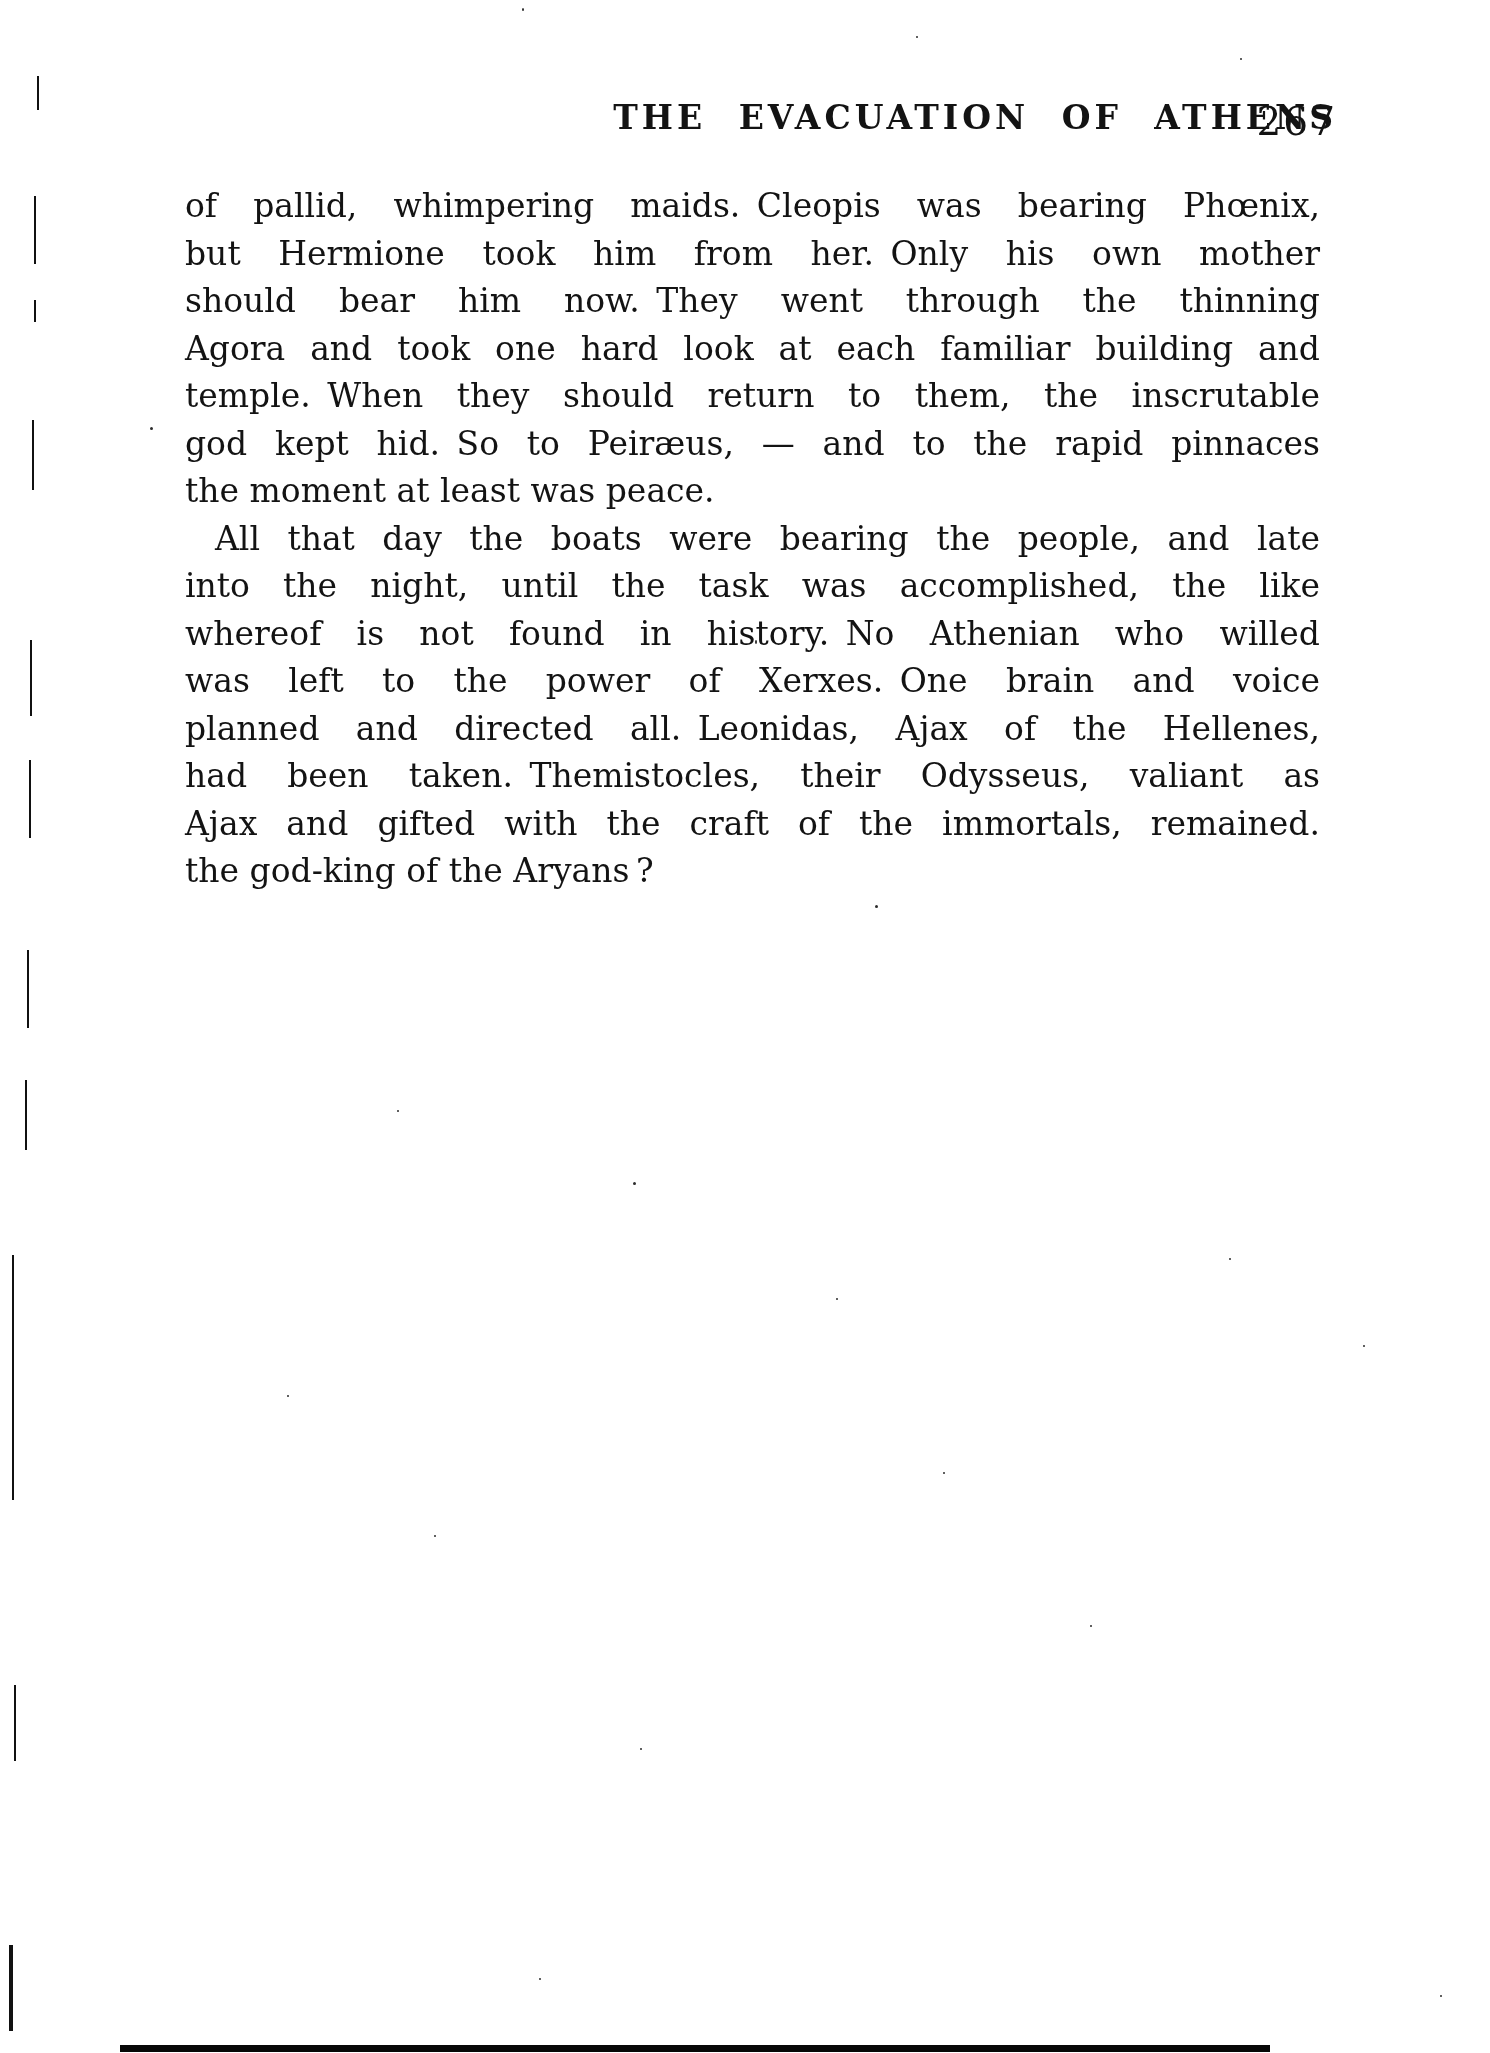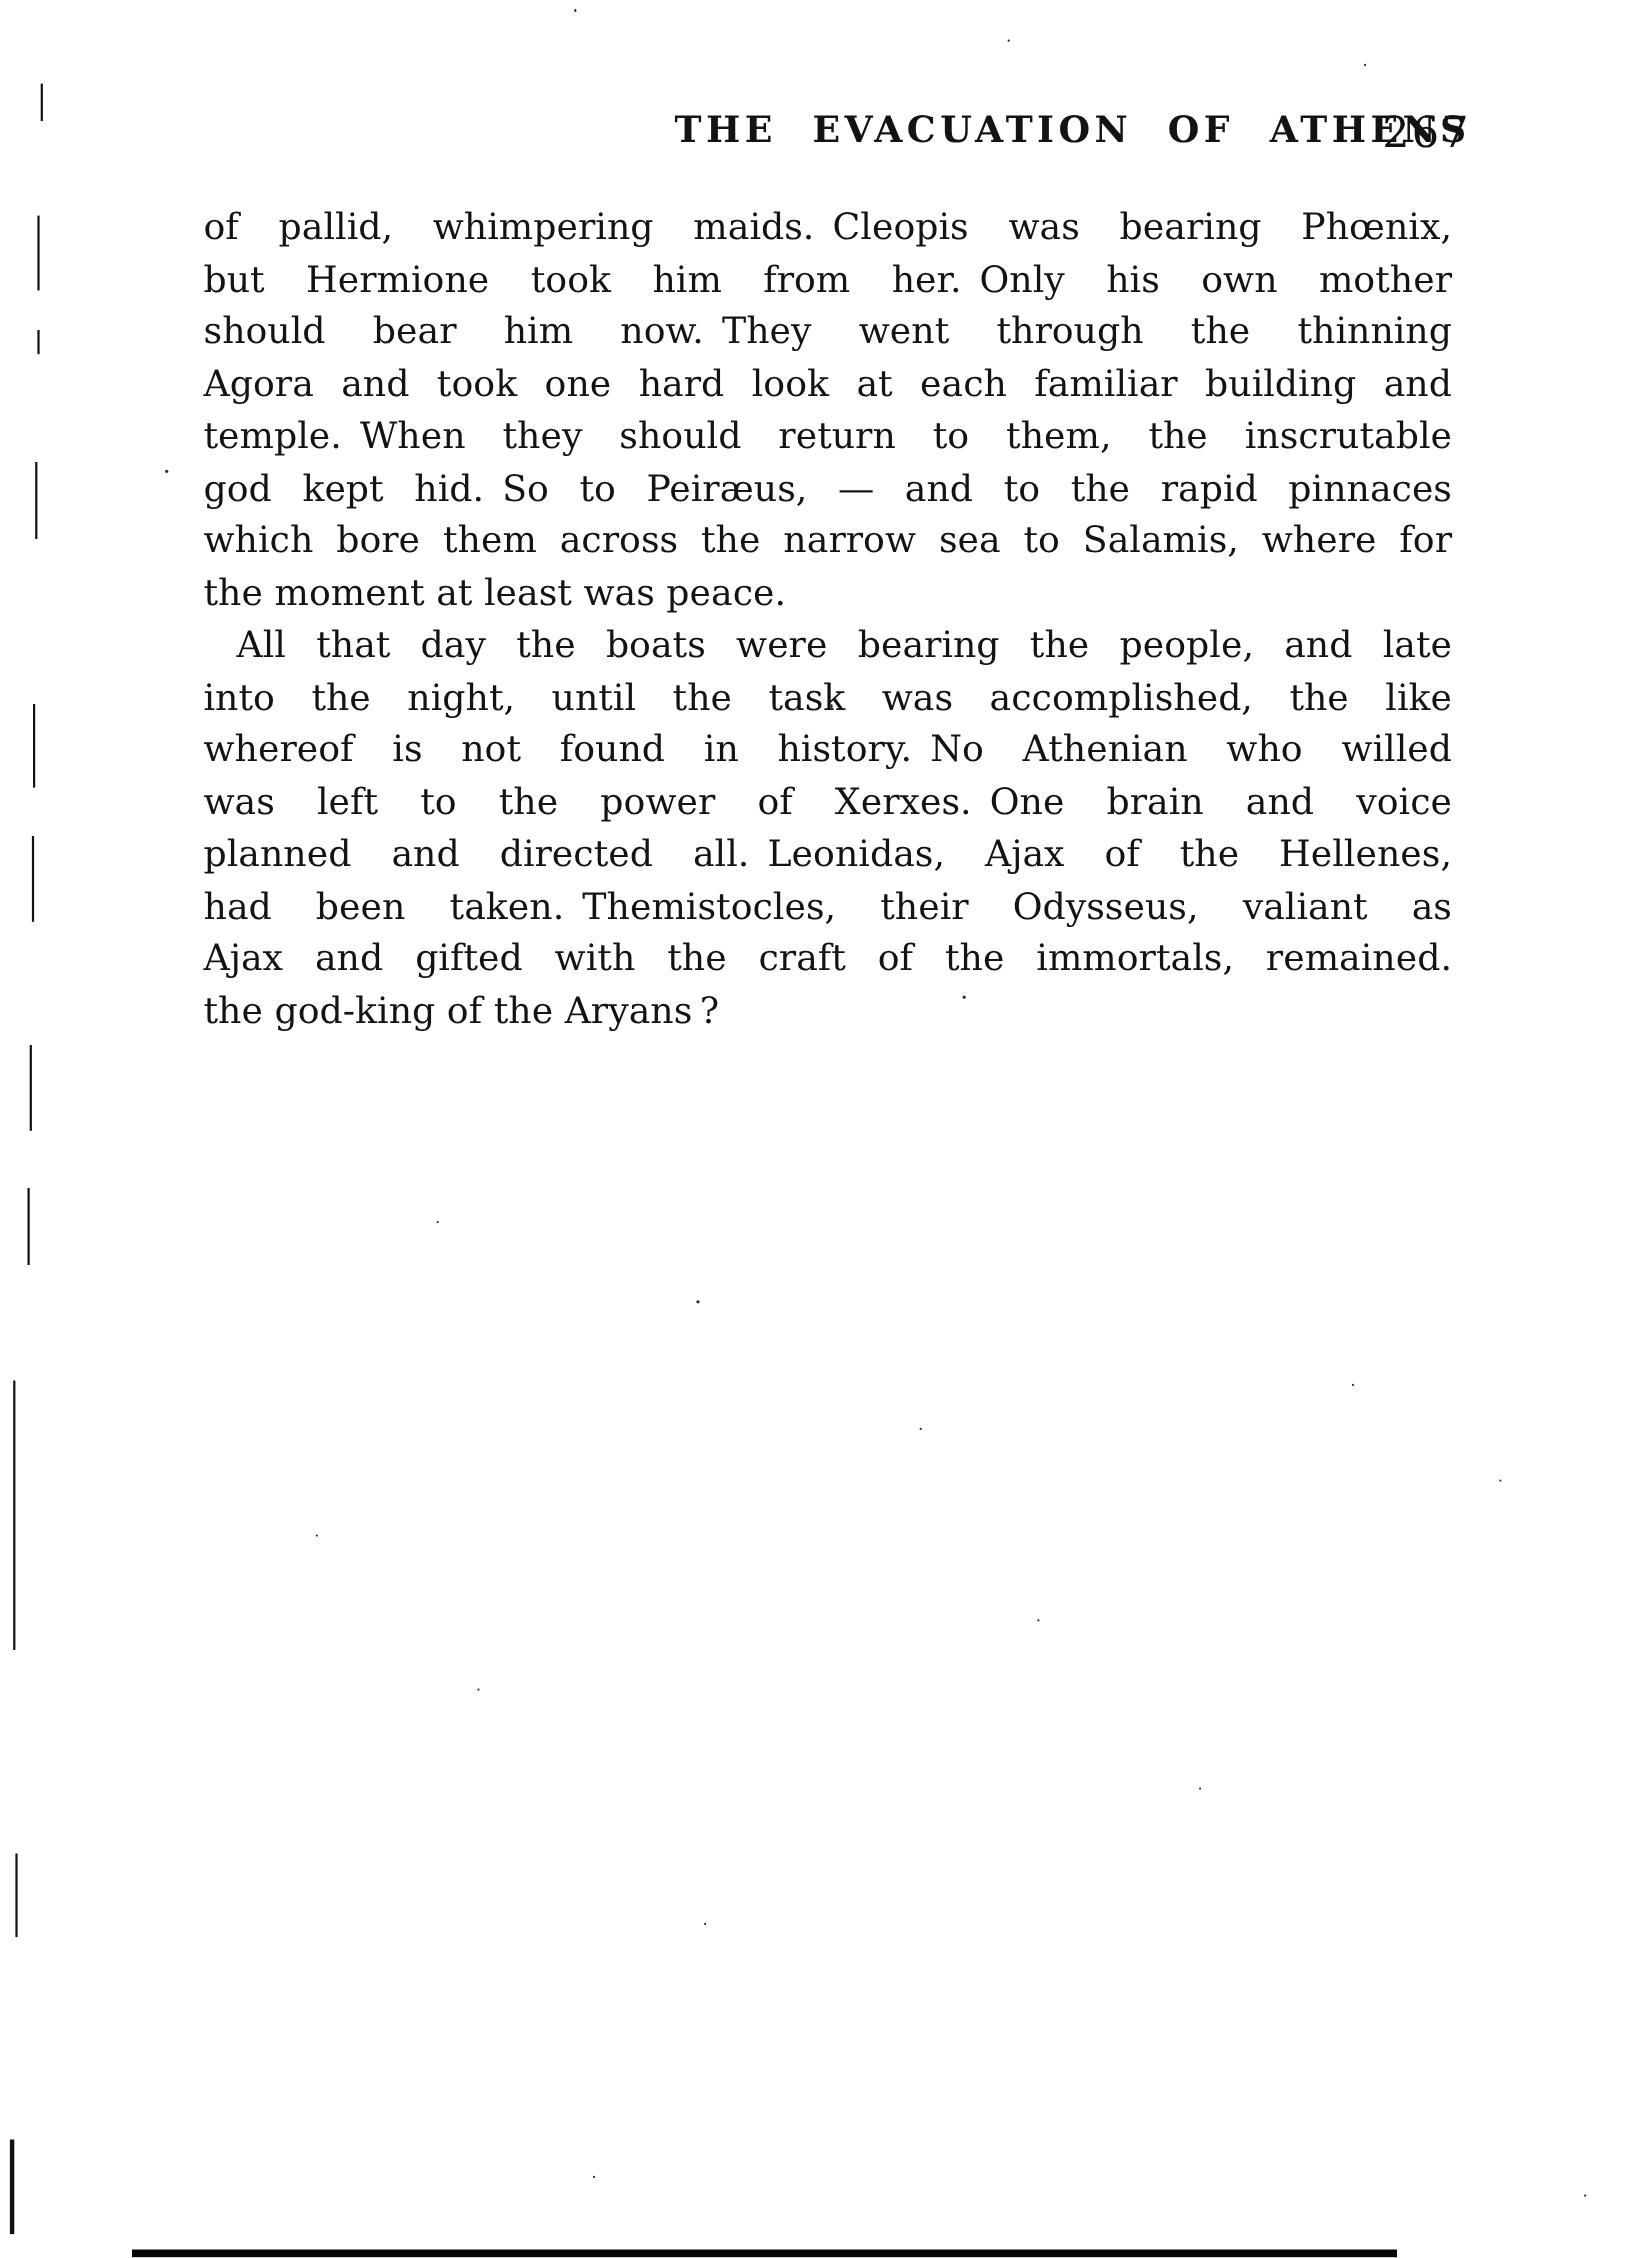--- a/index.html
+++ b/index.html
@@ -91,21 +91,20 @@
     <span class="page-number">267</span>
   </div>
 
   <div class="page-text">
     <div class="line">of pallid, whimpering maids. Cleopis was bearing Phœnix,</div>
     <div class="line">but Hermione took him from her. Only his own mother</div>
     <div class="line">should bear him now. They went through the thinning</div>
     <div class="line">Agora and took one hard look at each familiar building and</div>
     <div class="line">temple. When they should return to them, the inscrutable</div>
     <div class="line">god kept hid. So to Peiræus, — and to the rapid pinnaces</div>
-    <div class="line">which bore them across the narrow sea to Salamis, where for</div>
     <div class="line lastline">the moment at least was peace.</div>
 
     <div class="line indent">All that day the boats were bearing the people, and late</div>
     <div class="line">into the night, until the task was accomplished, the like</div>
     <div class="line">whereof is not found in history. No Athenian who willed</div>
     <div class="line">was left to the power of Xerxes. One brain and voice</div>
     <div class="line">planned and directed all. Leonidas, Ajax of the Hellenes,</div>
     <div class="line">had been taken. Themistocles, their Odysseus, valiant as</div>
     <div class="line">Ajax and gifted with the craft of the immortals, remained.</div>
     <div class="line lastline">the god-king of the Aryans ?</div>

